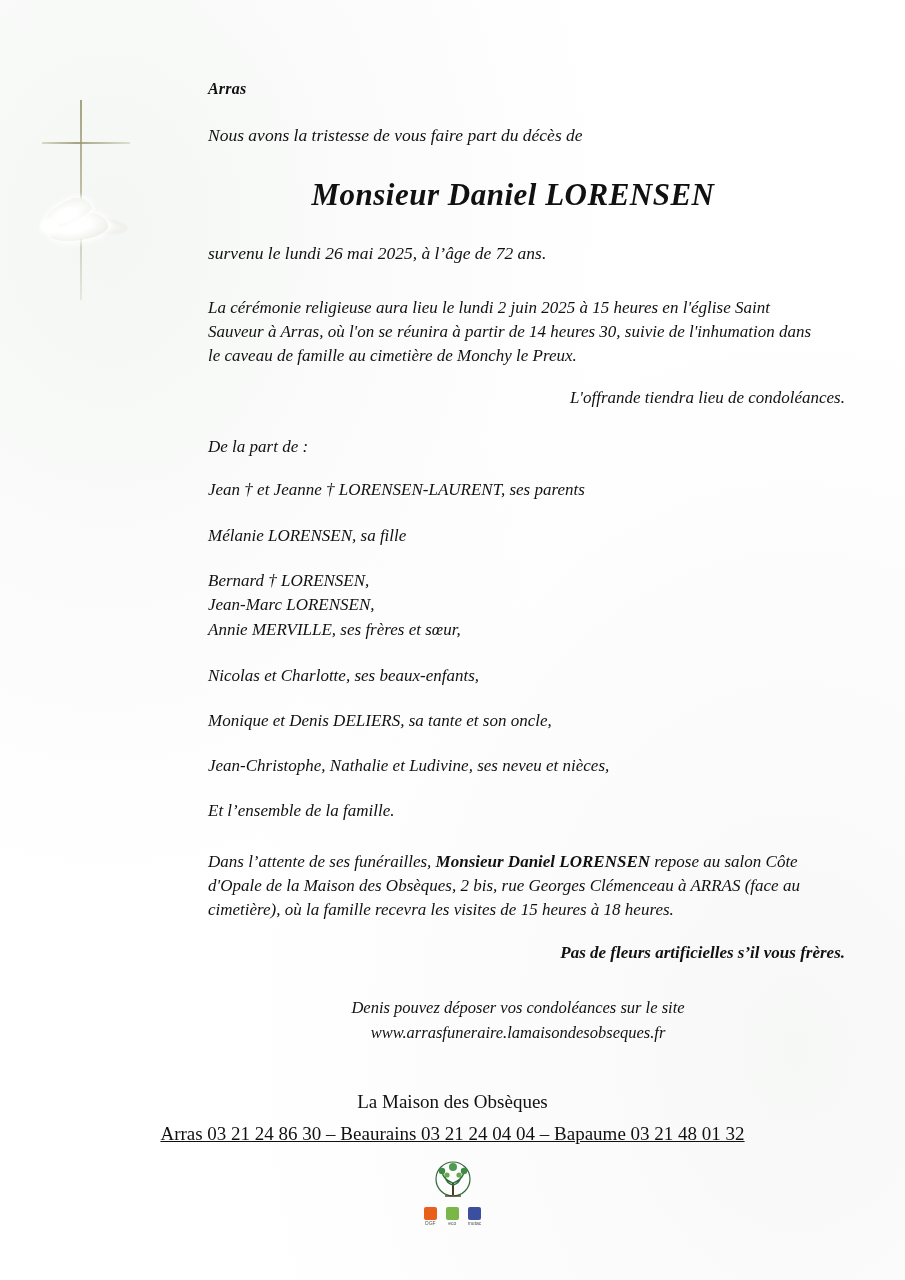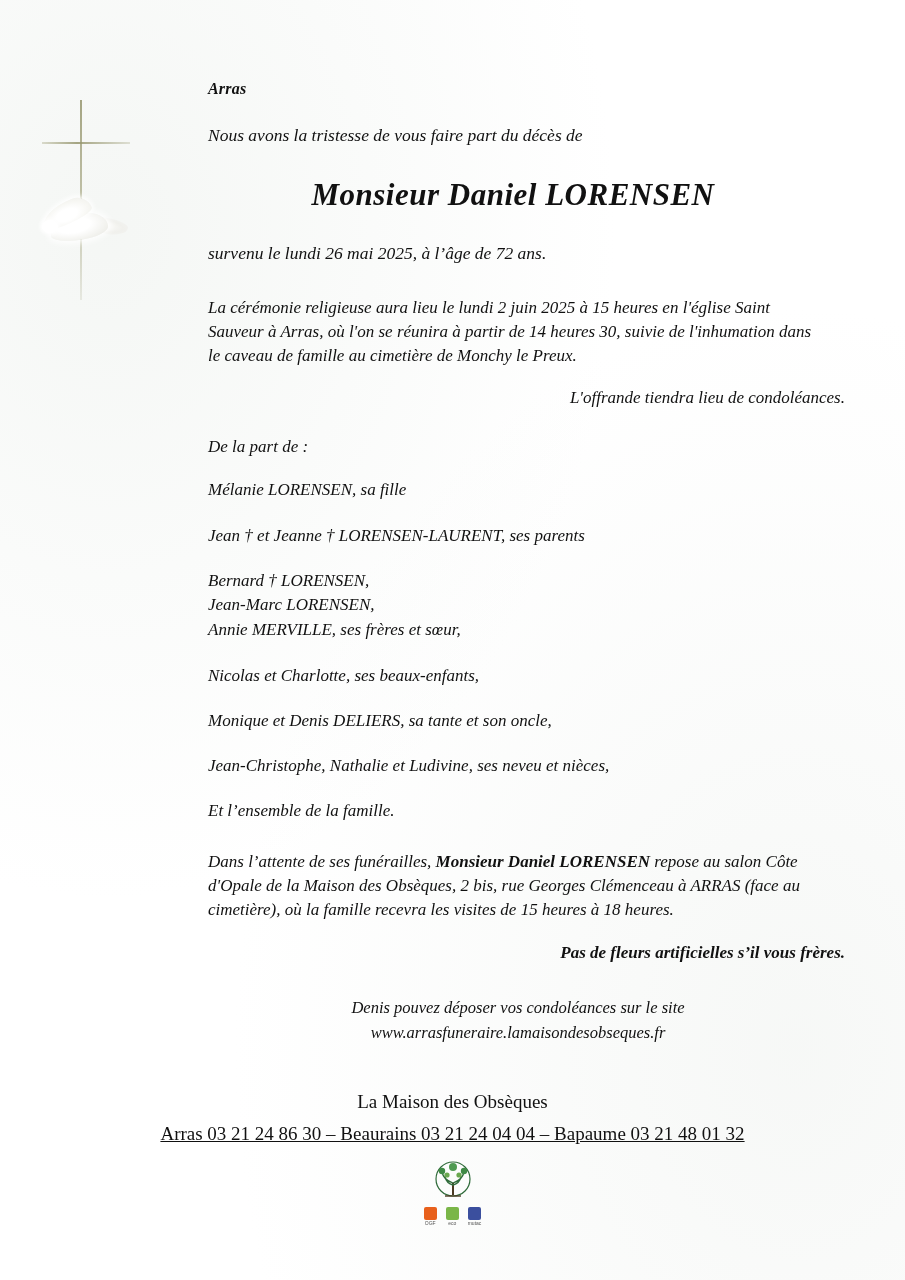--- a/index.html
+++ b/index.html
@@ -269,22 +269,22 @@
     <div class="name">Monsieur Daniel LORENSEN</div>
 
     <div class="death-line">survenu le lundi 26 mai 2025, à l’âge de 72 ans.</div>
 
     <div class="ceremony">La cérémonie religieuse aura lieu le lundi 2 juin 2025 à 15 heures en l'église Saint Sauveur à Arras, où l'on se réunira à partir de 14 heures 30, suivie de l'inhumation dans le caveau de famille au cimetière de Monchy le Preux.</div>
 
     <div class="offering">L'offrande tiendra lieu de condoléances.</div>
 
     <div class="from-label">De la part de :</div>
 
+    <div class="rel">Jean † et Jeanne † LORENSEN-LAURENT, ses parents</div>
     <div class="rel">Mélanie LORENSEN, sa fille</div>
-    <div class="rel">Jean † et Jeanne † LORENSEN-LAURENT, ses parents</div>
 
     <div class="rel group">
       <div>Bernard † LORENSEN,</div>
       <div>Jean-Marc LORENSEN,</div>
       <div>Annie MERVILLE, ses frères et sœur,</div>
     </div>
 
     <div class="rel">Nicolas et Charlotte, ses beaux-enfants,</div>
     <div class="rel">Monique et Denis DELIERS, sa tante et son oncle,</div>
     <div class="rel">Jean-Christophe, Nathalie et Ludivine, ses neveu et nièces,</div>

